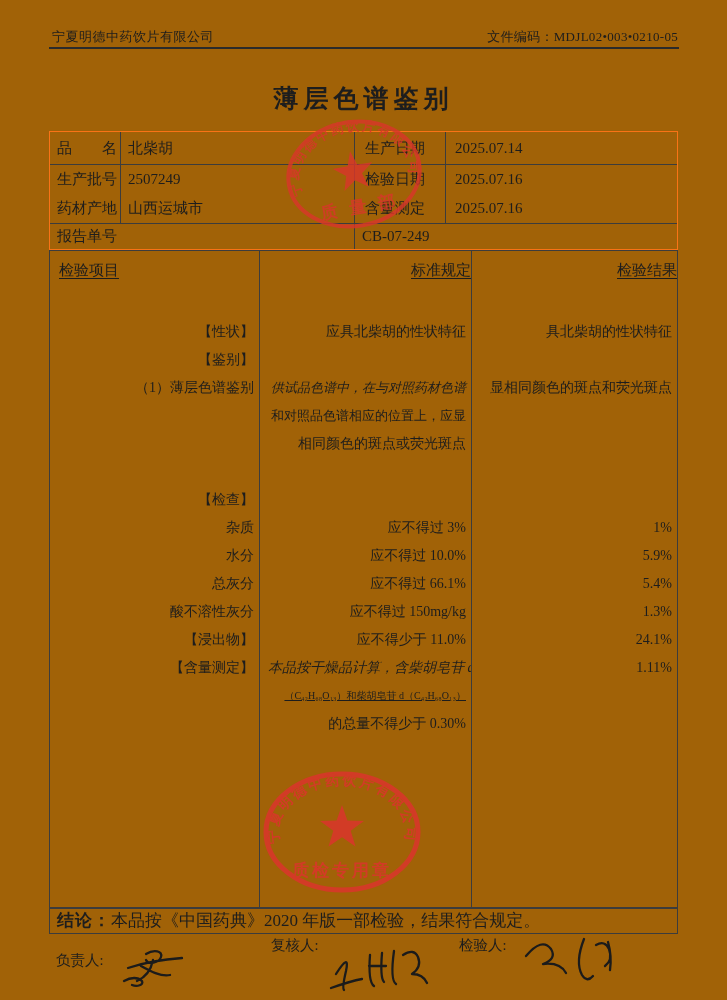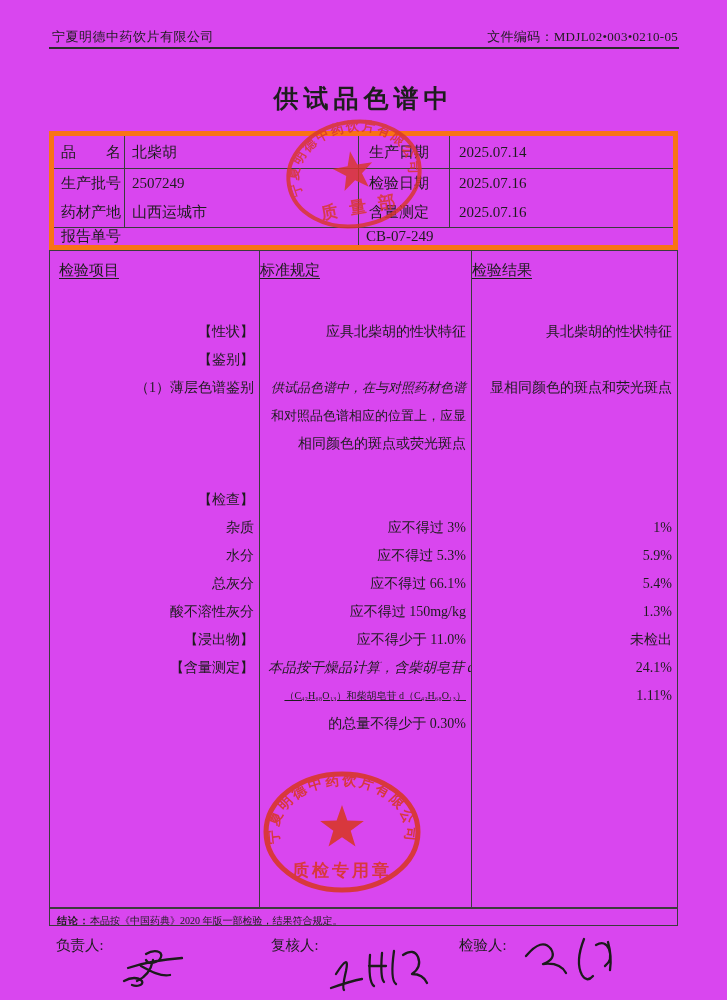--- a/index.html
+++ b/index.html
@@ -1,96 +1,96 @@
 <!DOCTYPE html>
 <html style="--stamp-red: #d8372a;"><head>
 <meta charset="utf-8">
 <style>
   html,body{margin:0;padding:0;background:#fff;}
   .page{
-    position:relative;width:727px;height:1000px;background:#d946ef;
+    position:relative;width:727px;height:1000px;background:#a16207;
     font-family:"Liberation Serif","DejaVu Serif",serif;
     color:#1d1d1d;overflow:hidden;
   }
   
   .doc-header{position:absolute;left:49px;top:28px;width:629px;height:20px;font-size:13px;}
   .doc-header .company{position:absolute;left:3px;top:0;letter-spacing:.5px;}
   .doc-header .doccode{position:absolute;right:0;top:0;letter-spacing:.3px;}
   .header-rule{position:absolute;left:49px;top:47px;width:630px;height:2px;background:#2b2b2b;}
   .doc-title{position:absolute;left:0;top:82px;width:727px;text-align:center;
     font-size:25px;font-weight:700;letter-spacing:5px;}
   
   .info-table{
     position:absolute;left:49px;top:131px;width:629px;height:119px;box-sizing:border-box;
-    border:5px solid #f97316;display:grid;
+    border:1px solid #f97316;display:grid;
     grid-template-columns:71px 234px 91px 1fr;
     grid-template-rows:32px 29px 30px 1fr;
     font-size:15px;
   }
   .cell{box-sizing:border-box;display:flex;align-items:center;padding-left:7px;white-space:nowrap;overflow:hidden;}
   .cell.dlab{padding-left:10px;}
   .cell.dval{padding-left:9px;}
   .br{border-right:1px solid #3c3c3c;}
   .bt{border-top:1px solid #3c3c3c;}
   .span2a{grid-column:1/3;}
   .span2b{grid-column:3/5;}
   
   .main-table{
     position:absolute;left:49px;top:250px;width:629px;height:658px;box-sizing:border-box;
     border:1px solid #3c3c3c;display:flex;font-size:14px;
   }
   .tcol{box-sizing:border-box;overflow:hidden;}
   .tcol1{width:210px;border-right:1px solid #3c3c3c;}
   .tcol2{width:212px;border-right:1px solid #3c3c3c;}
   .tcol3{flex:1;}
-  .thead{height:39px;display:flex;align-items:center;justify-content:flex-start;font-size:15px;}
+  .thead{height:39px;display:flex;align-items:center;justify-content:flex-end;font-size:15px;}
   .tcol1 .thead{justify-content:flex-start;padding-left:9px;}
   .thead span{text-decoration:underline;text-underline-offset:3px;}
   .tline{height:28px;line-height:28px;padding:0 5px 0 8px;white-space:nowrap;overflow:hidden;text-align:right;}
   
   :root{--stamp-red:#d8372a;}
   .stamp{position:absolute;pointer-events:none;}
   .stamp-top{left:279px;top:112px;opacity:.82;transform:rotate(-10deg);}
   .stamp-bottom{left:257px;top:764px;opacity:.9;}
   .stamp .ring{fill:none;stroke:var(--stamp-red);}
   .stamp .star{fill:var(--stamp-red);}
   .stamp text{fill:var(--stamp-red);font-family:"Liberation Serif","DejaVu Serif",serif;}
   .arc-text{font-size:13px;letter-spacing:2px;font-weight:700;}
   .arc-text-b{font-size:14px;letter-spacing:2.5px;font-weight:700;}
   .stamp-line-top{font-size:17px;letter-spacing:4px;font-weight:700;}
   .stamp-line-bottom{font-size:17px;letter-spacing:3px;font-weight:700;}
   
   .conclusion{
-    position:absolute;left:49px;top:908px;width:629px;height:18px;box-sizing:border-box;
-    border:1px solid #3c3c3c;font-size:10px;line-height:23px;padding-left:7px;
+    position:absolute;left:49px;top:908px;width:629px;height:26px;box-sizing:border-box;
+    border:1px solid #3c3c3c;font-size:17px;line-height:23px;padding-left:7px;
     white-space:nowrap;overflow:hidden;
   }
   .conclusion b{letter-spacing:1px;}
   .sig-label{position:absolute;font-size:14.5px;top:936px;}
-  .sig-label.l1{left:56px;}
+  .sig-label.l1{left:56px;margin-top:15px;}
   .sig-label.l2{left:271px;}
   .sig-label.l3{left:459px;}
   .sig{position:absolute;}
   .sig path{fill:none;stroke:#1b1b1b;stroke-width:2.3;stroke-linecap:round;stroke-linejoin:round;}
   .sig1{left:116px;top:946px;}
   .sig2{left:328px;top:942px;}
   .sig3{left:520px;top:934px;}
 </style>
 </head>
 <body>
 
 <div class="page">
 
   <div class="doc-header">
     <span class="company">宁夏明德中药饮片有限公司</span>
     <span class="doccode">文件编码：MDJL02•003•0210-05</span>
   </div>
   <div class="header-rule"></div>
 
-  <div class="doc-title">供试品色谱中</div>
+  <div class="doc-title">薄层色谱鉴别</div>
 
   <div class="info-table">
     <div class="cell br">品　　名</div>
     <div class="cell br">北柴胡</div>
     <div class="cell br dlab">生产日期</div>
     <div class="cell dval">2025.07.14</div>
 
     <div class="cell br bt">生产批号</div>
     <div class="cell br bt">2507249</div>
     <div class="cell br bt dlab">检验日期</div>
@@ -136,21 +136,21 @@
       <div class="lines">
           <div class="tline"></div>
           <div class="tline">应具北柴胡的性状特征</div>
           <div class="tline"></div>
           <div class="tline" style="font-size: 13px; font-style: italic;">供试品色谱中，在与对照药材色谱</div>
           <div class="tline" style="font-size: 13px;">和对照品色谱相应的位置上，应显</div>
           <div class="tline">相同颜色的斑点或荧光斑点</div>
           <div class="tline"></div>
           <div class="tline"></div>
           <div class="tline">应不得过 3%</div>
-          <div class="tline">应不得过 5.3%</div>
+          <div class="tline">应不得过 10.0%</div>
           <div class="tline">应不得过 66.1%</div>
           <div class="tline">应不得过 150mg/kg</div>
           <div class="tline">应不得少于 11.0%</div>
           <div class="tline" style="font-size: 14px; font-style: italic;">本品按干燥品计算，含柴胡皂苷 a</div>
           <div class="tline" style="font-size: 10px; text-decoration: underline;">（C₄₂H₆₈O₁₃）和柴胡皂苷 d（C₄₂H₆₈O₁₃）</div>
           <div class="tline">的总量不得少于 0.30%</div>
         </div>
     </div>
     <div class="tcol tcol3">
       <div class="thead">
@@ -162,21 +162,20 @@
           <div class="tline"></div>
           <div class="tline">显相同颜色的斑点和荧光斑点</div>
           <div class="tline"></div>
           <div class="tline"></div>
           <div class="tline"></div>
           <div class="tline"></div>
           <div class="tline">1%</div>
           <div class="tline">5.9%</div>
           <div class="tline">5.4%</div>
           <div class="tline">1.3%</div>
-          <div class="tline">未检出</div>
           <div class="tline">24.1%</div>
           <div class="tline">1.11%</div>
           <div class="tline"></div>
           <div class="tline"></div>
         </div>
     </div>
   </div>
 
   <svg class="stamp stamp-top" width="150" height="124" viewBox="0 0 150 124">
     <ellipse class="ring" cx="75" cy="62" rx="66" ry="52" stroke-width="4"></ellipse>

